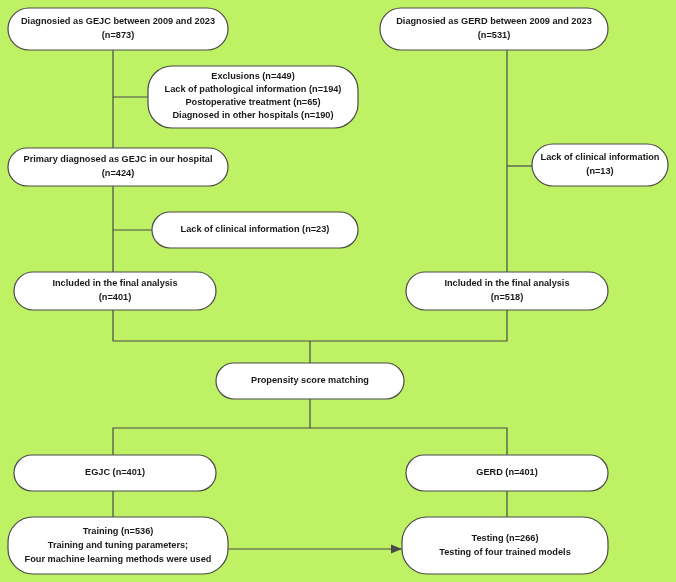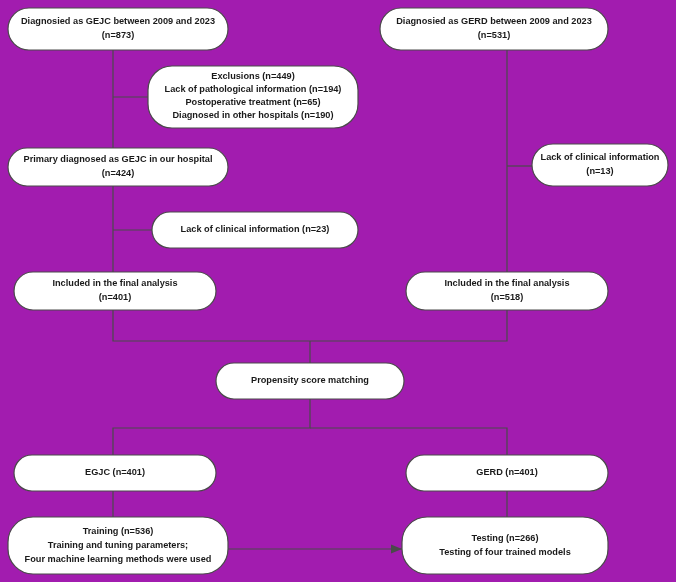--- a/index.html
+++ b/index.html
@@ -10,21 +10,21 @@
   body {
     font-family: "Liberation Sans", sans-serif;
     width: 676px;
     height: 582px;
     overflow: hidden;
   }
   #flowchart-root {
     position: relative;
     width: 676px;
     height: 582px;
-    background: #a21caf;
+    background: #bef264;
   }
   svg.chart-surface {
     position: absolute;
     left: 0;
     top: 0;
     width: 676px;
     height: 582px;
   }
   .node-box {
     fill: #ffffff;

